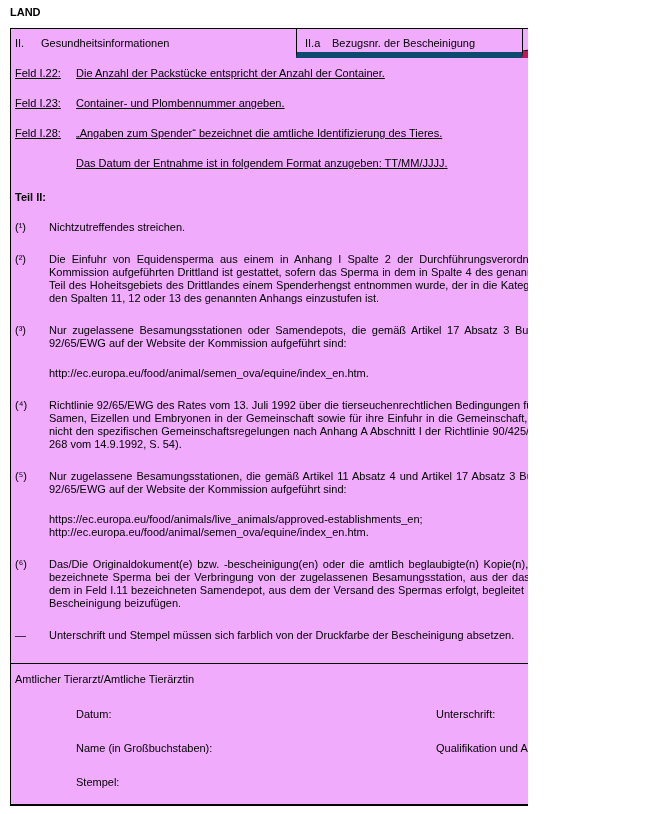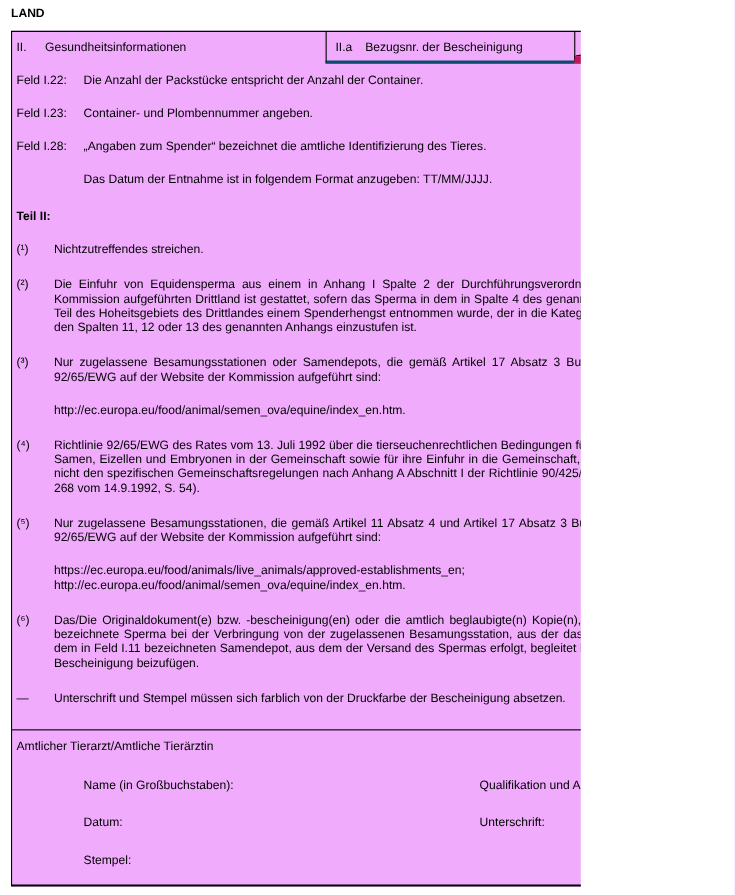--- a/index.html
+++ b/index.html
@@ -25,36 +25,36 @@
     position: absolute; left: 10px; top: 28px;
     width: 649px; height: 778px;
     border: 1px solid #000; border-bottom-width: 2px;
     box-sizing: border-box;
     background: #f0abfc;
   }
 
   
   .hdr-row { display: flex; height: 29px; }
   .hdr-c1 { width: 285px; box-sizing: border-box; padding: 8px 4px 0 4px; }
-  .hdr-c2 { width: 226px; box-sizing: border-box; border-left: 1px solid #000; border-bottom: 3px solid #0c4a6e; padding: 8px 4px 0 8px; }
+  .hdr-c2 { width: 226px; box-sizing: border-box; border-left: 1px solid #000; border-bottom: 6px solid #0c4a6e; padding: 8px 4px 0 8px; }
   .hdr-c3 { flex: 1; box-sizing: border-box; border-left: 1px solid #000; border-bottom: 7px solid #be185d; padding: 8px 0 0 17px; position: relative; overflow: hidden; }
   .hdr-num  { display: inline-block; width: 26px; }
   .hdr-num2 { display: inline-block; width: 27px; }
   .hdr-c3 .cell-label { position: relative; z-index: 2; background: transparent; }
   .diag-svg { position: absolute; left: 0; top: 0; width: 100%; height: 100%; z-index: 1; }
 
   
   .main-area {
     height: 606px; box-sizing: border-box;
     border-bottom: 1px solid #000;
     padding: 9px 8px 0 4px;
     overflow: hidden;
   }
 
-  .field-row { display: flex; margin-bottom: 17px; }
+  .field-row { display: flex; margin-bottom: 17px; text-decoration: underline; }
   .field-label { width: 61px; flex: none; }
   .field-text { flex: 1; }
 
   .part2-heading { font-weight: bold; margin: 21px 0 17px 0; }
 
   .fn-row { display: flex; margin-bottom: 19px; }
   .fn-marker { width: 34px; flex: none; }
   .fn-body { flex: 1; }
   .fn-body p { margin: 0; }
   .just { text-align: justify; }
@@ -169,27 +169,27 @@
           <p>Unterschrift und Stempel müssen sich farblich von der Druckfarbe der Bescheinigung absetzen.</p>
         </div>
       </div>
 
     </div>
 
     <div class="vet-section">
       <div class="vet-title">Amtlicher Tierarzt/Amtliche Tierärztin</div>
 
       <div class="vet-row">
-        <span class="vet-left">Name (in Großbuchstaben):</span>
-        <span class="vet-right">Qualifikation und Amtsbezeichnung:</span>
+        <span class="vet-left">Datum:</span>
+        <span class="vet-right">Unterschrift:</span>
       </div>
 
       <div class="vet-row">
-        <span class="vet-left">Datum:</span>
-        <span class="vet-right">Unterschrift:</span>
+        <span class="vet-left">Name (in Großbuchstaben):</span>
+        <span class="vet-right">Qualifikation und Amtsbezeichnung:</span>
       </div>
 
       <div class="vet-row">
         <span class="vet-left">Stempel:</span>
       </div>
     </div>
 
   </div>
 </div>
 

